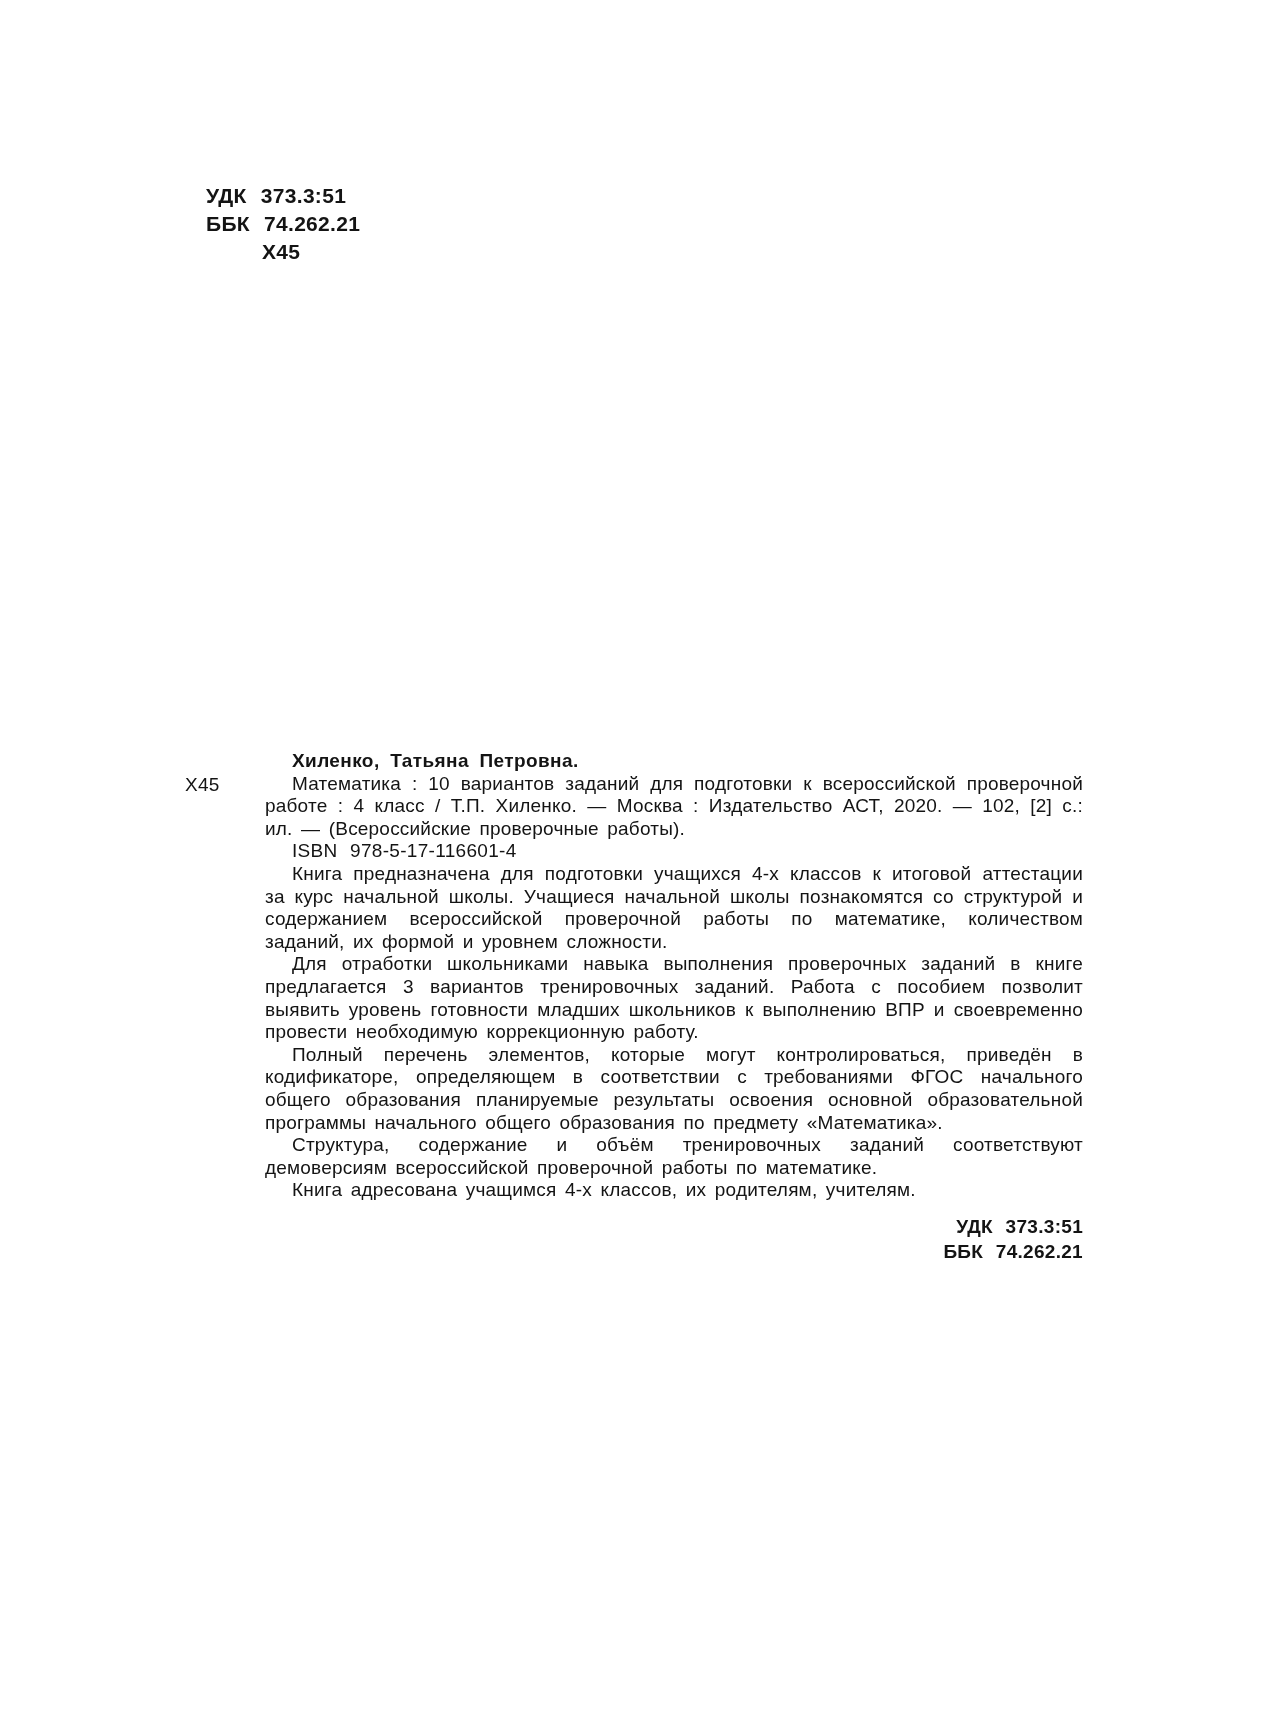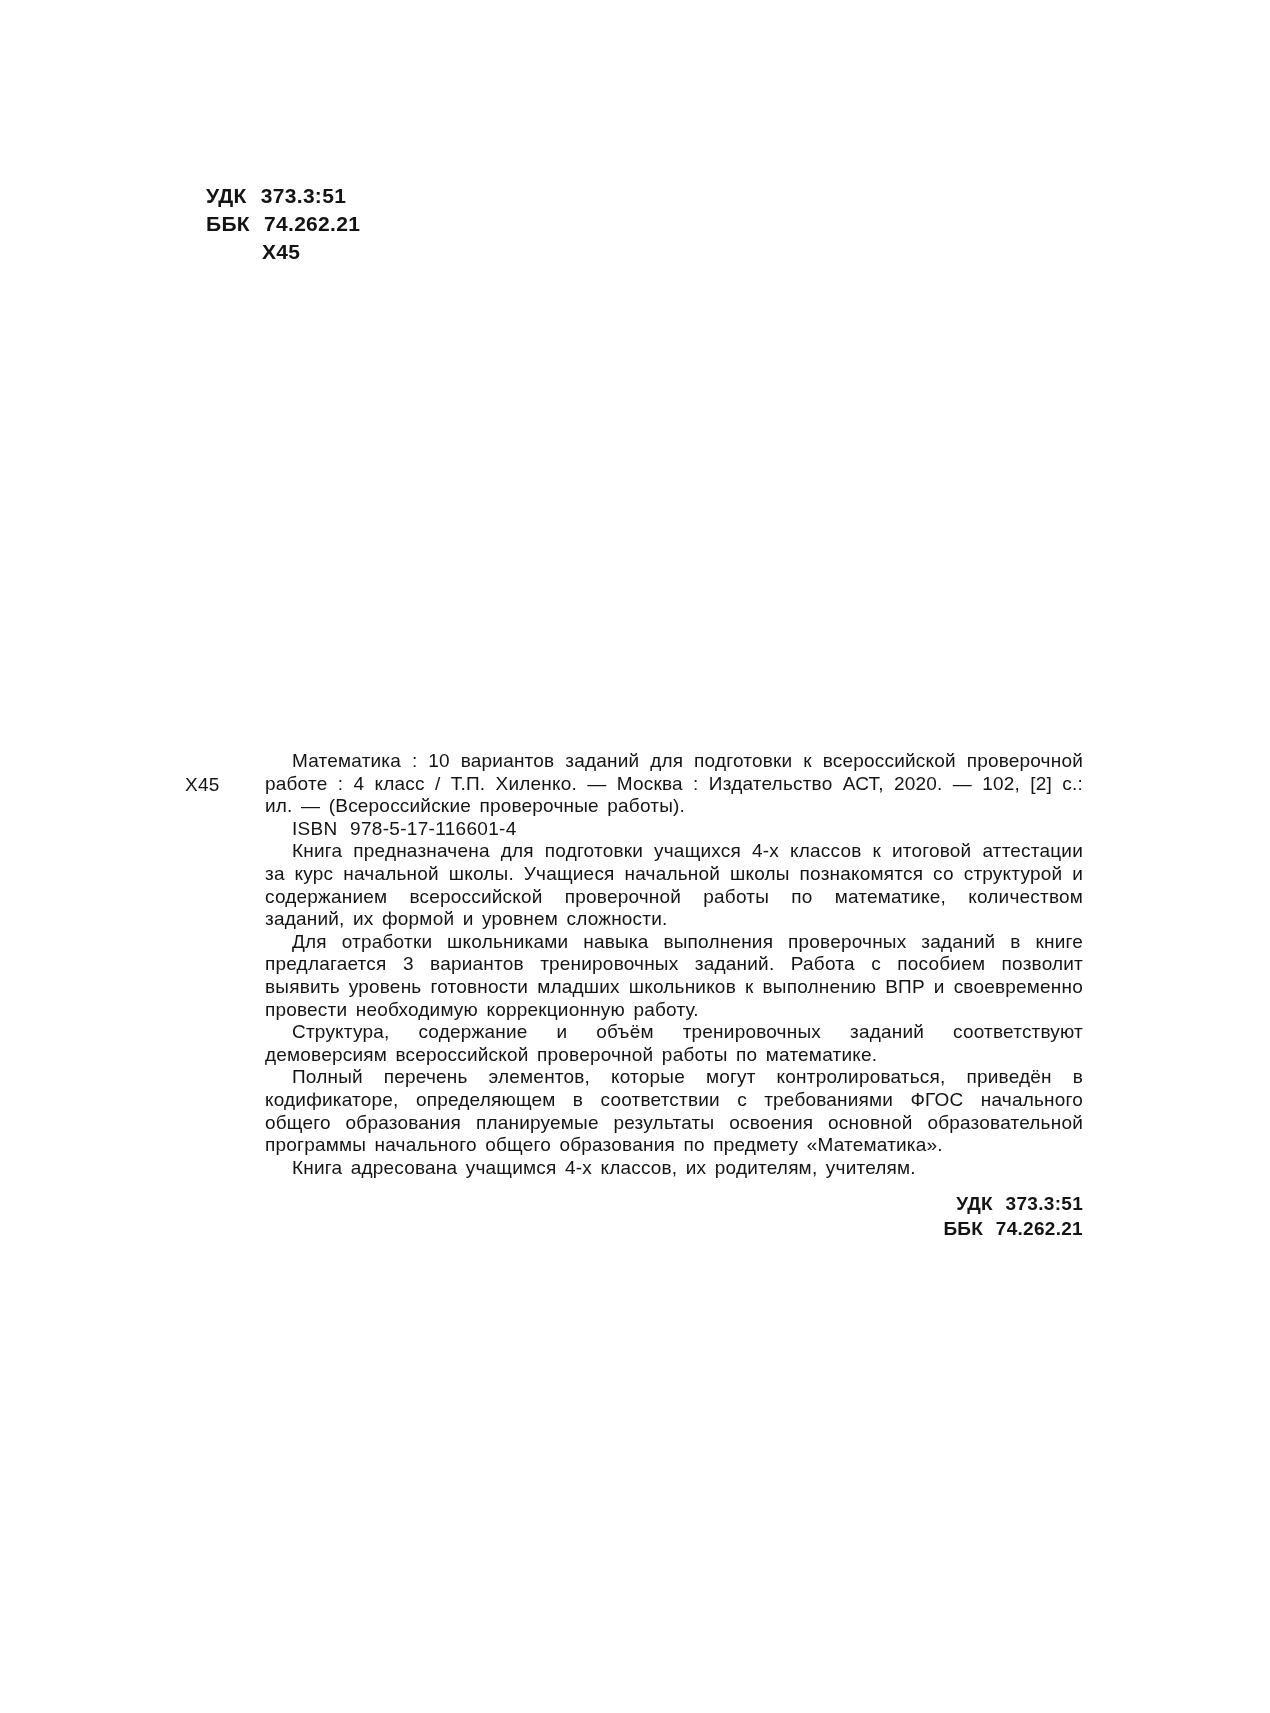--- a/index.html
+++ b/index.html
@@ -98,27 +98,28 @@
 
   <div class="top-codes">
     <div>УДК 373.3:51</div>
     <div>ББК 74.262.21</div>
     <div class="x45">Х45</div>
   </div>
 
   <div class="main">
     <div class="margin-code">Х45</div>
 
+    <p class="author">Хиленко, Татьяна Петровна.</p>
     <p class="just">Математика : 10 вариантов заданий для подготовки к всероссийской проверочной работе : 4 класс / Т.П. Хиленко. — Москва : Издательство АСТ, 2020. — 102, [2] с.: ил. — (Всероссийские проверочные работы).</p>
     <p class="isbn-line">ISBN 978-5-17-116601-4</p>
 
     <p class="just">Книга предназначена для подготовки учащихся 4-х классов к итоговой аттестации за курс начальной школы. Учащиеся начальной школы познакомятся со структурой и содержанием всероссийской проверочной работы по математике, количеством заданий, их формой и уровнем сложности.</p>
     <p class="just">Для отработки школьниками навыка выполнения проверочных заданий в книге предлагается 3 вариантов тренировочных заданий. Работа с пособием позволит выявить уровень готовности младших школьников к выполнению ВПР и своевременно провести необходимую коррекционную работу.</p>
+    <p class="just">Полный перечень элементов, которые могут контролироваться, приведён в кодификаторе, определяющем в соответствии с требованиями ФГОС начального общего образования планируемые результаты освоения основной образовательной программы начального общего образования по предмету «Математика».</p>
     <p class="just">Структура, содержание и объём тренировочных заданий соответствуют демоверсиям всероссийской проверочной работы по математике.</p>
-    <p class="just">Полный перечень элементов, которые могут контролироваться, приведён в кодификаторе, определяющем в соответствии с требованиями ФГОС начального общего образования планируемые результаты освоения основной образовательной программы начального общего образования по предмету «Математика».</p>
     <p class="just">Книга адресована учащимся 4-х классов, их родителям, учителям.</p>
 
     <div class="bottom-codes">
       <div>УДК 373.3:51</div>
       <div>ББК 74.262.21</div>
     </div>
   </div>
 
   <div class="footer-isbn">ISBN 978-5-17-116601-4</div>
 

